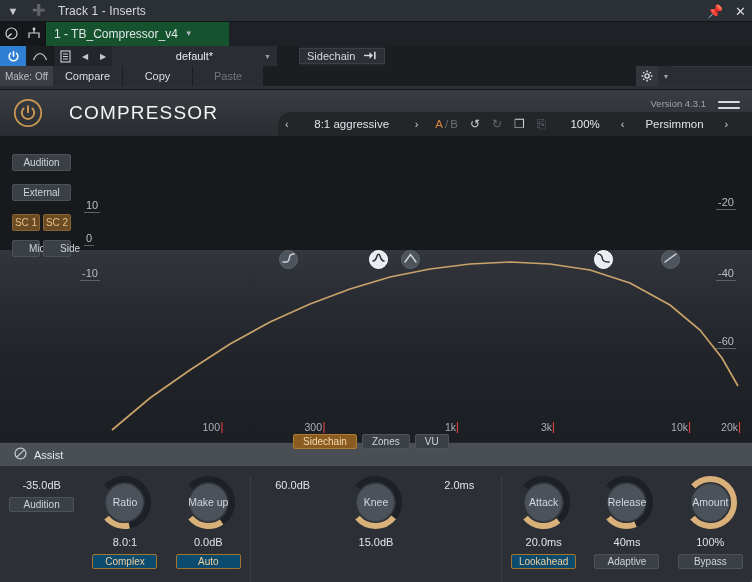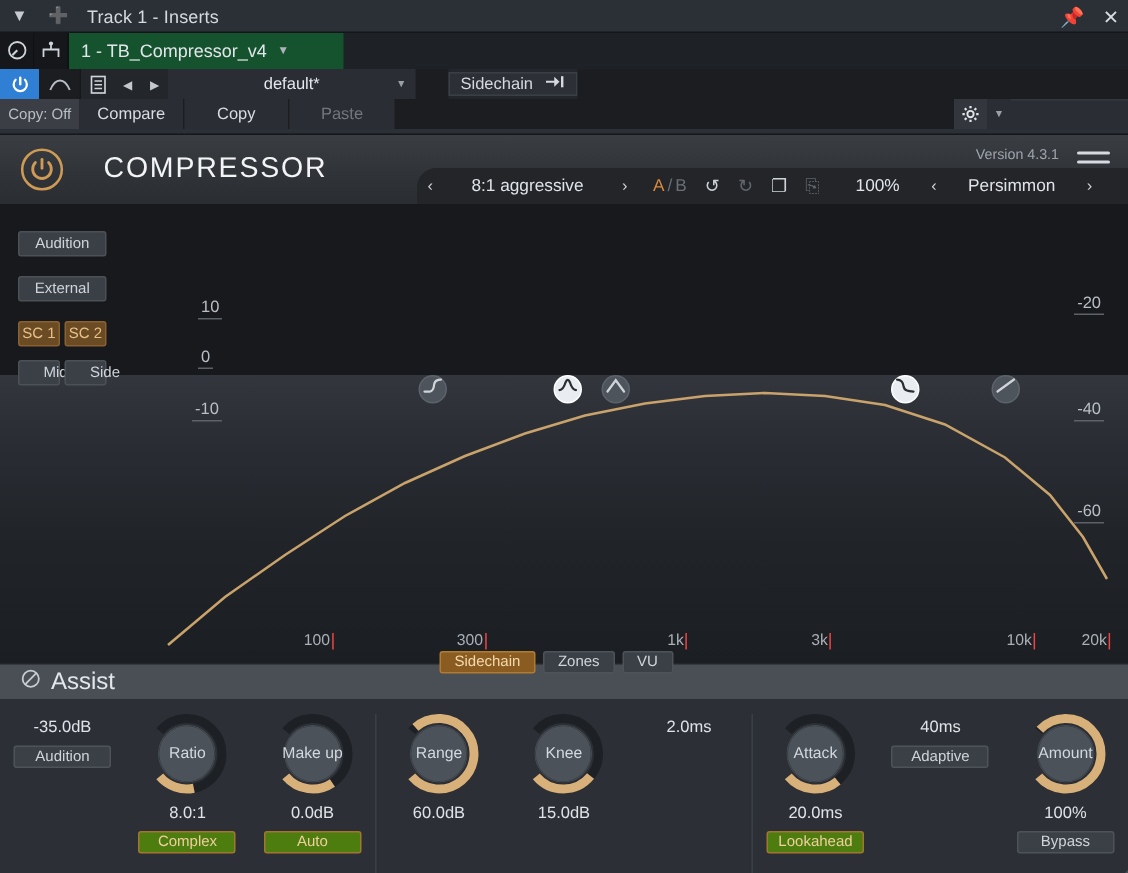--- a/index.html
+++ b/index.html
@@ -135,21 +135,21 @@
   .sb-btn {
     background:#3b4046; border:1px solid #4c5158; color:#cfd4da;
     font-size:10px; padding:2px 0; text-align:center; border-radius:2px;
   }
   .sb-btn.wide { width:59px; }
   .sb-btn.sc { width:28px; background:#6b4b24; border-color:#8a6130; color:#e7c089; }
   .sb-btn.half { width:28px;padding-left:16px; }
   .sb-row { display:flex; gap:3px; }
 
   .axis-left { position:absolute; left:84px; color:#b9bec5; font-size:11px; z-index:5; }
-  .axis-left .lbl { border-bottom:1px solid #5d6268; padding:0 2px 1px 2px;margin-left:48px; }
+  .axis-left .lbl { border-bottom:1px solid #5d6268; padding:0 2px 1px 2px; }
   .axis-right { position:absolute; right:16px; color:#b9bec5; font-size:11px; z-index:5; text-align:right; }
   .axis-right .lbl { border-bottom:1px solid #5d6268; padding:0 2px 1px 2px; display:inline-block; }
 
   .freq-labels { position:absolute; bottom:6px; left:0; right:0; height:14px; z-index:5; }
   .freq-labels span {
     position:absolute; color:#aab0b7; font-size:10.5px; transform:translateX(-100%);
     border-right:1px solid #ef4444; padding-right:1px; line-height:11px;
   }
 
   .node-handle {
@@ -167,41 +167,41 @@
     display:flex; align-items:center; justify-content:center;
   }
   .tab-btn.active { background:#8a5c22; border-color:#b8working; border-color:#b07c31; color:#f3d9ac; }
 
   
   .assist-bar {
     height:24px; background:#4a4f56; display:flex; align-items:center;
     padding-left:14px; gap:7px; position:relative; z-index:10;
     border-top:1px solid #23262b;
   }
-  .assist-bar .a-label { color:#e3e7ec; font-size:16px; }
+  .assist-bar .a-label { color:#e3e7ec; font-size:11px; }
 
   
   .knob-panel {
     height:126px; background:#2c3036; display:flex; position:relative;
   }
   .knob-group { display:flex; flex:1; justify-content:space-around; padding-top:8px; }
   .knob-sep { width:1px; background:#3a3f46; margin:10px 0; }
   .knob-cell { width:82px; display:flex; flex-direction:column; align-items:center; }
   .knob-svg-wrap { width:57px; height:57px; position:relative; }
   .knob-label {
     position:absolute; left:0; right:0; top:22px; text-align:center;
     color:#d3d8de; font-size:10.5px; pointer-events:none;
   }
   .knob-value { color:#dfe3e8; font-size:11px; margin-top:5px; }
   .knob-btn {
     margin-top:6px; height:15px; min-width:65px; border-radius:2px;
     font-size:10px; display:flex; align-items:center; justify-content:center;
     background:#3b4046; border:1px solid #4e535a; color:#cfd4da; padding:0 6px;
   }
-  .knob-btn.on { background:#4d7c0f; border-color:#a3762f; color:#f0cf9c; }
+  .knob-btn.on { background:#0c4a6e; border-color:#a3762f; color:#f0cf9c; }
   .knob-btn.ghost { visibility:hidden; }
   .resize-grip { position:absolute; right:0; bottom:0; width:14px; height:14px; }
 </style>
 </head>
 <body>
 
 <div id="app">
 
   <div class="host-titlebar">
     <div class="tb-btn">▼</div>
@@ -269,21 +269,21 @@
             <path d="M0 4.5 L7 4.5" stroke="#d6dae0" stroke-width="1.4"></path>
             <path d="M5.5 1.2 L9 4.5 L5.5 7.8 Z" fill="#d6dae0"></path>
             <rect x="10" y="0.8" width="1.6" height="7.4" fill="#d6dae0"></rect>
           </svg>
       </span>
     </div>
     <div class="hr3-tail"></div>
   </div>
 
   <div class="host-row4">
-    <div class="auto-off">Copy: Off</div>
+    <div class="auto-off">Make: Off</div>
     <div class="cbtn compare">Compare</div>
     <div class="cbtn copy">Copy</div>
     <div class="cbtn paste">Paste</div>
     <div class="h4fill"></div>
     <div class="gear-box">
       <svg width="12" height="12" viewBox="0 0 12 12">
           <circle cx="6" cy="6" r="2.1" fill="none" stroke="#e2e6ea" stroke-width="1.3"></circle>
           <g stroke="#e2e6ea" stroke-width="1.5">
             <line x1="6" y1="0.6" x2="6" y2="2.2"></line>
             <line x1="6" y1="9.8" x2="6" y2="11.4"></line>
@@ -443,26 +443,20 @@
               <circle cx="28.5" cy="28.5" r="18.5" fill="#4b525a" stroke="#596068" stroke-width="1"></circle>
               <circle cx="28.5" cy="28.5" r="18.5" fill="none" stroke="#3a4046" stroke-width="0.8"></circle>
             </svg><div class="knob-label">Make up</div></div>
           <div class="knob-value">0.0dB</div>
           <div class="knob-btn on">Auto</div>
         </div>
       </div>
     <div class="knob-sep"></div>
     <div class="knob-group" id="knob-group-2">
         <div class="knob-cell">
-          <div class="knob-svg-wrap"><svg width="57" height="57" viewBox="0 0 57 57">
-              <path d="M 10.50 43.61 A 23.5 23.5 0 1 0 10.50 13.39" fill="none" stroke="#1d2024" stroke-width="6" stroke-linecap="butt"></path>
-              <path d="M 10.50 43.61 A 23.5 23.5 0 1 0 12.90 10.93" fill="none" stroke="#d8b079" stroke-width="6" stroke-linecap="butt"></path>
-              <circle cx="28.5" cy="28.5" r="18.5" fill="#4b525a" stroke="#596068" stroke-width="1"></circle>
-              <circle cx="28.5" cy="28.5" r="18.5" fill="none" stroke="#3a4046" stroke-width="0.8"></circle>
-            </svg><div class="knob-label">Range</div></div>
           <div class="knob-value">60.0dB</div>
           <div class="knob-btn ghost">-</div>
         </div>
         <div class="knob-cell">
           <div class="knob-svg-wrap"><svg width="57" height="57" viewBox="0 0 57 57">
               <path d="M 10.50 43.61 A 23.5 23.5 0 1 0 10.50 13.39" fill="none" stroke="#1d2024" stroke-width="6" stroke-linecap="butt"></path>
               <path d="M 10.50 43.61 A 23.5 23.5 0 0 0 46.71 43.35" fill="none" stroke="#d8b079" stroke-width="6" stroke-linecap="butt"></path>
               <circle cx="28.5" cy="28.5" r="18.5" fill="#4b525a" stroke="#596068" stroke-width="1"></circle>
               <circle cx="28.5" cy="28.5" r="18.5" fill="none" stroke="#3a4046" stroke-width="0.8"></circle>
             </svg><div class="knob-label">Knee</div></div>
@@ -480,20 +474,26 @@
           <div class="knob-svg-wrap"><svg width="57" height="57" viewBox="0 0 57 57">
               <path d="M 10.50 43.61 A 23.5 23.5 0 1 0 10.50 13.39" fill="none" stroke="#1d2024" stroke-width="6" stroke-linecap="butt"></path>
               <path d="M 10.50 43.61 A 23.5 23.5 0 0 0 43.48 46.61" fill="none" stroke="#d8b079" stroke-width="6" stroke-linecap="butt"></path>
               <circle cx="28.5" cy="28.5" r="18.5" fill="#4b525a" stroke="#596068" stroke-width="1"></circle>
               <circle cx="28.5" cy="28.5" r="18.5" fill="none" stroke="#3a4046" stroke-width="0.8"></circle>
             </svg><div class="knob-label">Attack</div></div>
           <div class="knob-value">20.0ms</div>
           <div class="knob-btn on">Lookahead</div>
         </div>
         <div class="knob-cell">
+          <div class="knob-svg-wrap"><svg width="57" height="57" viewBox="0 0 57 57">
+              <path d="M 10.50 43.61 A 23.5 23.5 0 1 0 10.50 13.39" fill="none" stroke="#1d2024" stroke-width="6" stroke-linecap="butt"></path>
+              <path d="M 10.50 43.61 A 23.5 23.5 0 0 0 37.61 50.16" fill="none" stroke="#d8b079" stroke-width="6" stroke-linecap="butt"></path>
+              <circle cx="28.5" cy="28.5" r="18.5" fill="#4b525a" stroke="#596068" stroke-width="1"></circle>
+              <circle cx="28.5" cy="28.5" r="18.5" fill="none" stroke="#3a4046" stroke-width="0.8"></circle>
+            </svg><div class="knob-label">Release</div></div>
           <div class="knob-value">40ms</div>
           <div class="knob-btn">Adaptive</div>
         </div>
         <div class="knob-cell">
           <div class="knob-svg-wrap"><svg width="57" height="57" viewBox="0 0 57 57">
               <path d="M 10.50 43.61 A 23.5 23.5 0 1 0 10.50 13.39" fill="none" stroke="#1d2024" stroke-width="6" stroke-linecap="butt"></path>
               <path d="M 10.50 43.61 A 23.5 23.5 0 1 0 11.26 12.53" fill="none" stroke="#d8b079" stroke-width="6" stroke-linecap="butt"></path>
               <circle cx="28.5" cy="28.5" r="18.5" fill="#4b525a" stroke="#596068" stroke-width="1"></circle>
               <circle cx="28.5" cy="28.5" r="18.5" fill="none" stroke="#3a4046" stroke-width="0.8"></circle>
             </svg><div class="knob-label">Amount</div></div>

